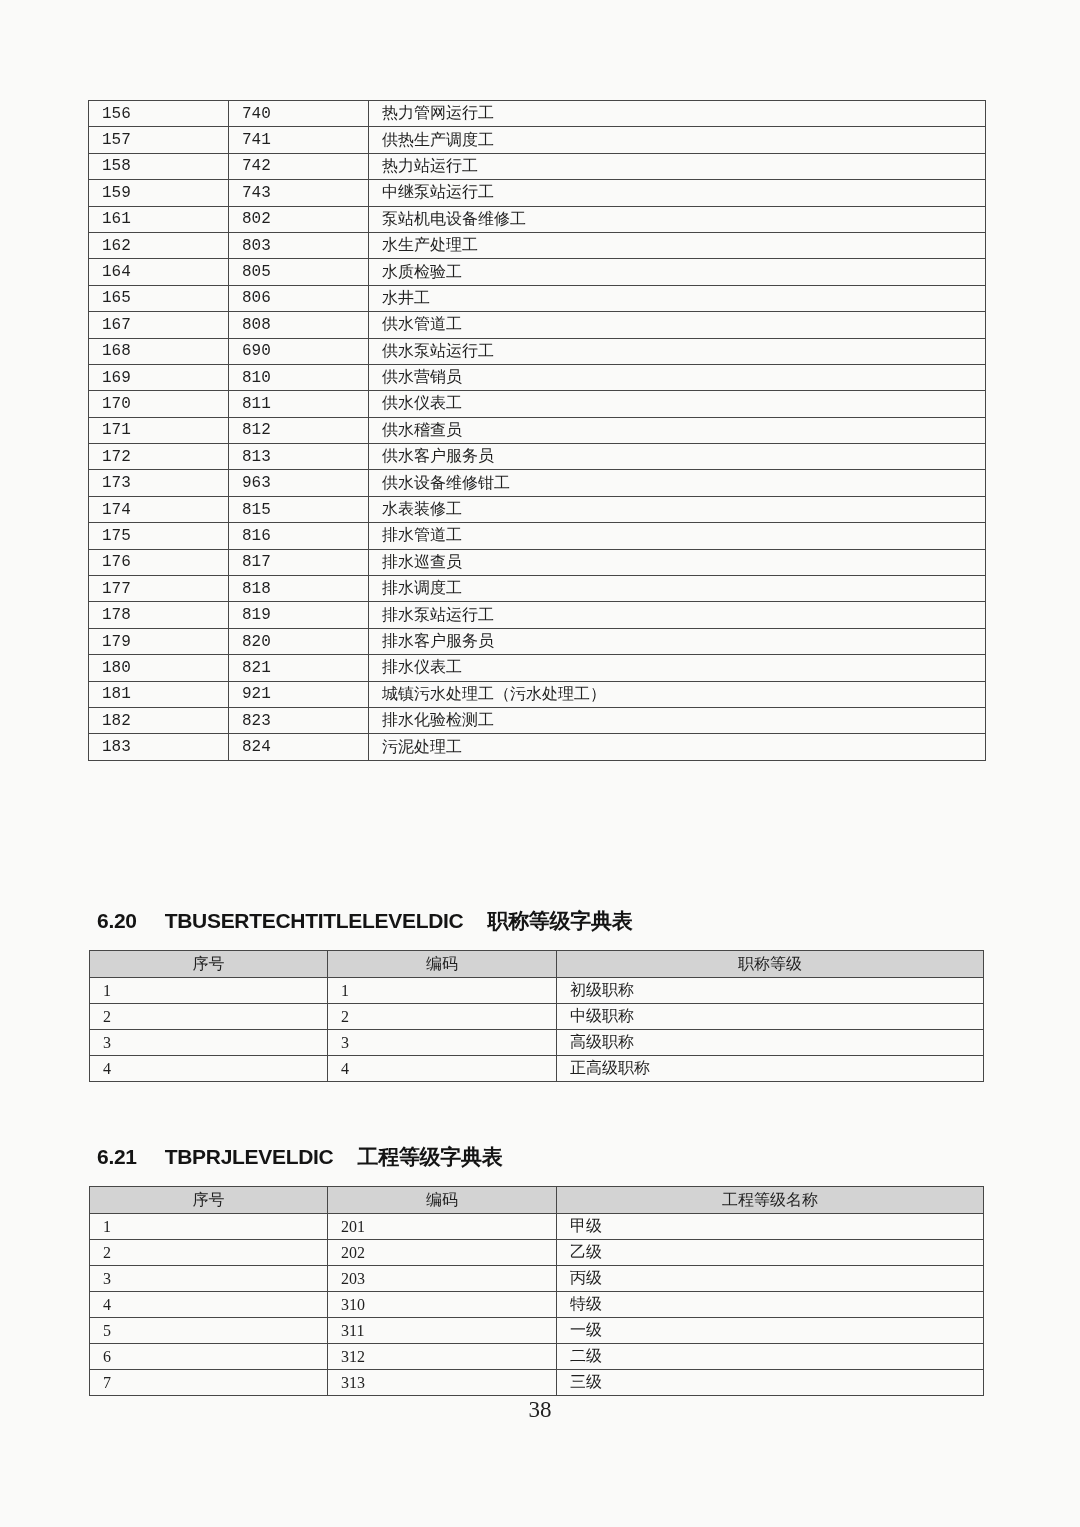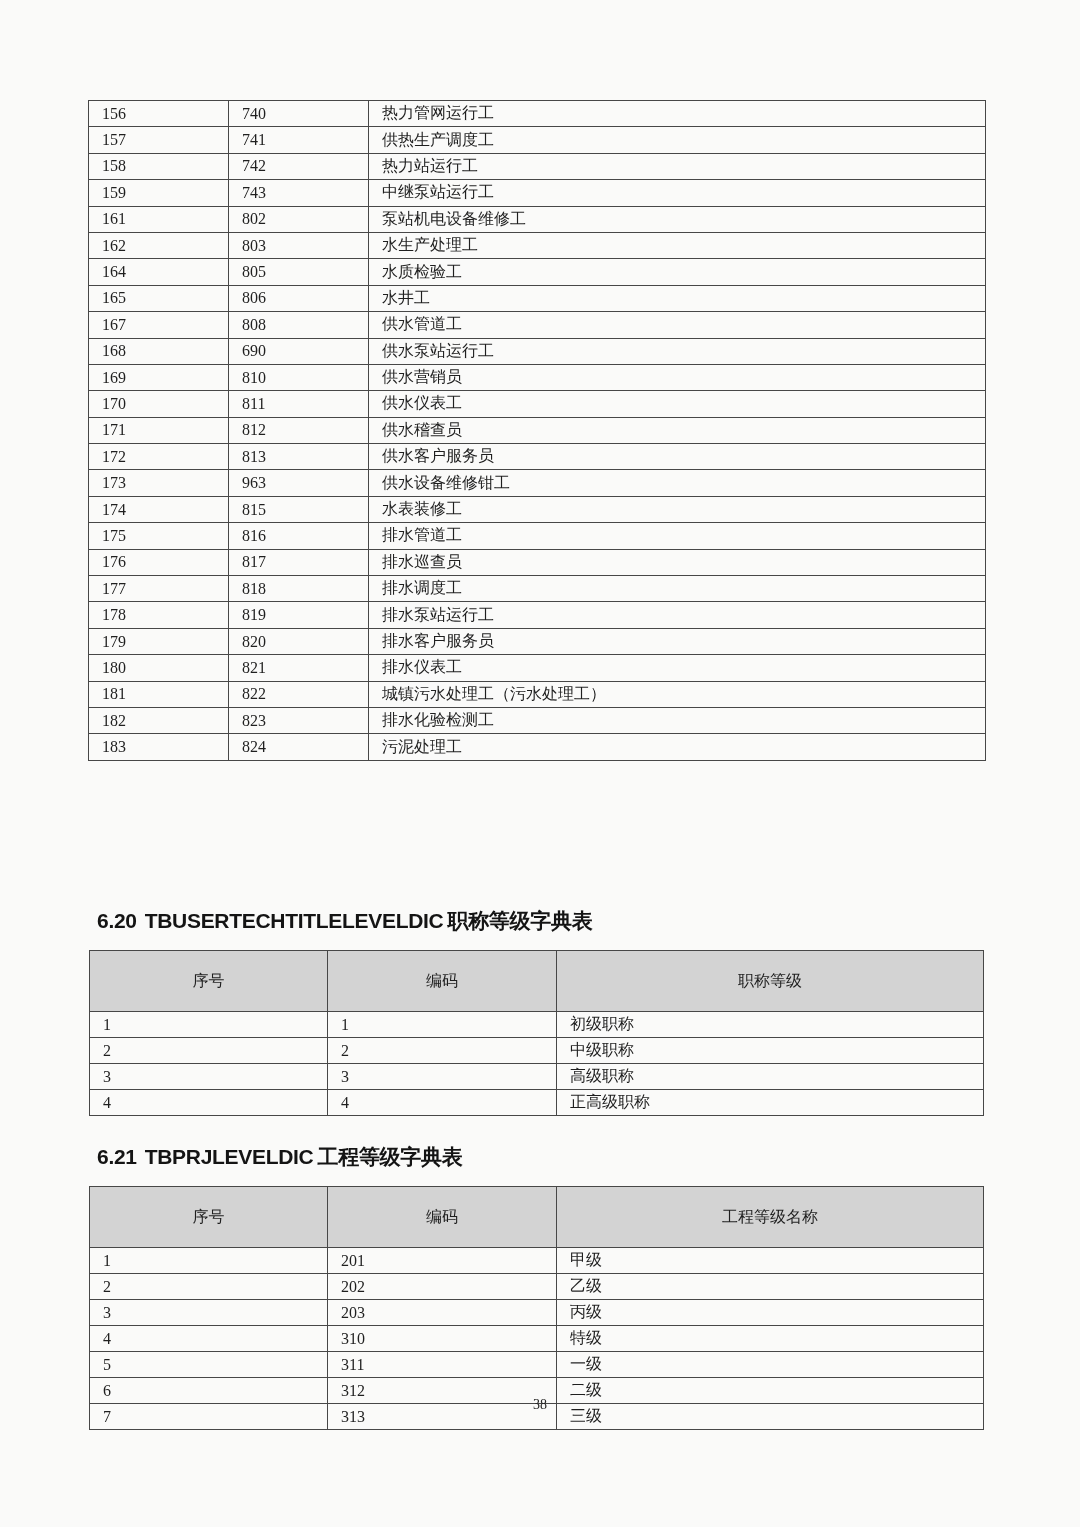--- a/index.html
+++ b/index.html
@@ -29,55 +29,55 @@
     overflow: hidden;
     vertical-align: middle;
   }
   td {
     text-align: left;
     padding: 0 8px 0 13px;
   }
   th {
     background: #d3d3d3;
     text-align: center;
-    padding: 17px 4px;
+    padding: 0 4px;
     height: 26px;
   }
   
-  #tbl-continued { left: 88px; top: 100px; width: 898px; }
+  #tbl-continued { left: 88px; top: 100px; width: 898px; font-family: Liberation Mono, monospace; }
   #tbl-continued td { height: 25.4px; }
   
   #tbl-titlelevel { left: 89px; top: 950px; width: 895px; }
   #tbl-prjlevel  { left: 89px; top: 1186px; width: 895px; }
   #tbl-titlelevel td, #tbl-prjlevel td { height: 25px; }
   
   .sec-heading {
     position: absolute;
     left: 97px;
     display: flex;
     align-items: baseline;
-    gap: 8px;
+    gap: 28px;
     font-family: "Liberation Sans", "DejaVu Sans", sans-serif;
     font-weight: bold;
     font-size: 21px;
     letter-spacing: -0.3px;
     color: #141414;
     white-space: nowrap;
   }
   #sec-620 { top: 907px; }
   #sec-621 { top: 1143px; }
   .sec-heading .cn { margin-left: -4px; text-align: center; }
   
   .page-number {
     position: absolute;
     top: 1397px;
     left: 0;
     width: 1080px;
     text-align: center;
-    font-size: 14px;
+    font-size: 23px;
     color: #222;
   }
 </style>
 </head>
 <body>
 
 <div class="page">
 
   <table id="tbl-continued">
     <colgroup>
@@ -191,21 +191,21 @@
           <td>820</td>
           <td>排水客户服务员</td>
         </tr>
         <tr>
           <td>180</td>
           <td>821</td>
           <td>排水仪表工</td>
         </tr>
         <tr>
           <td>181</td>
-          <td>822</td>
+          <td>921</td>
           <td>城镇污水处理工（污水处理工）</td>
         </tr>
         <tr>
           <td>182</td>
           <td>823</td>
           <td>排水化验检测工</td>
         </tr>
         <tr>
           <td>183</td>
           <td>824</td>

